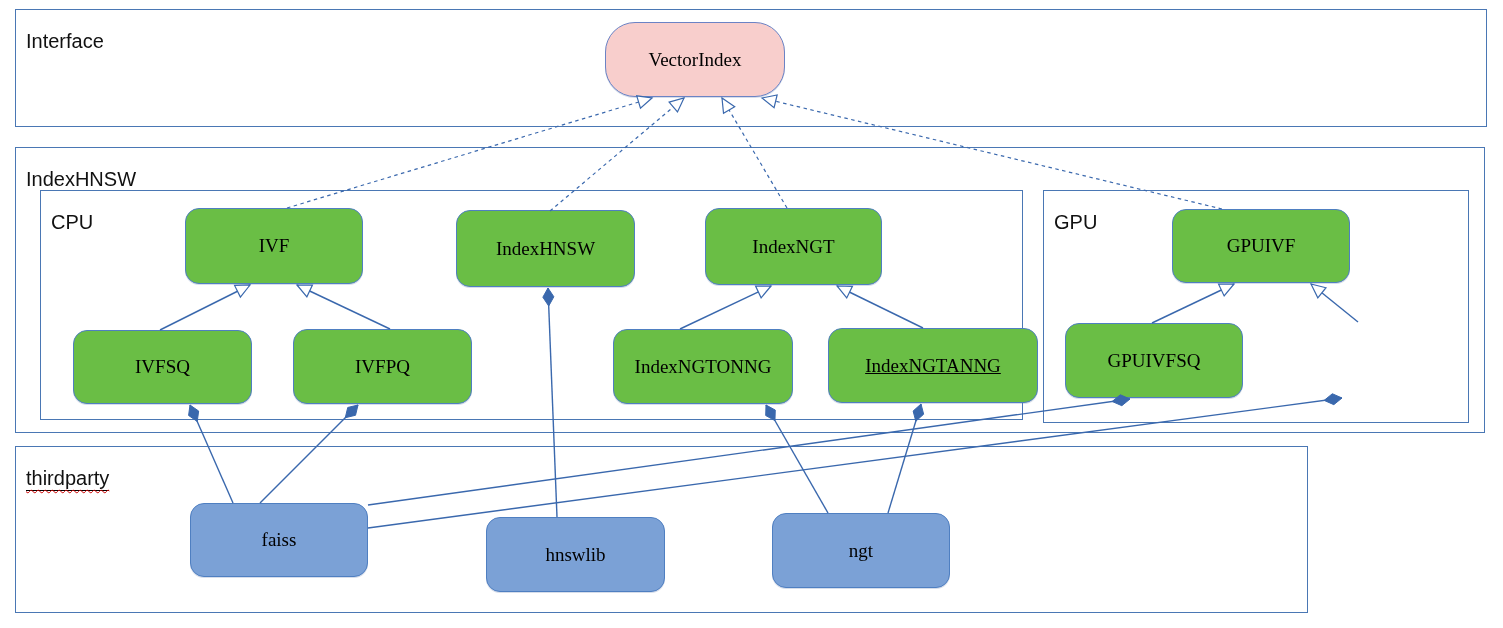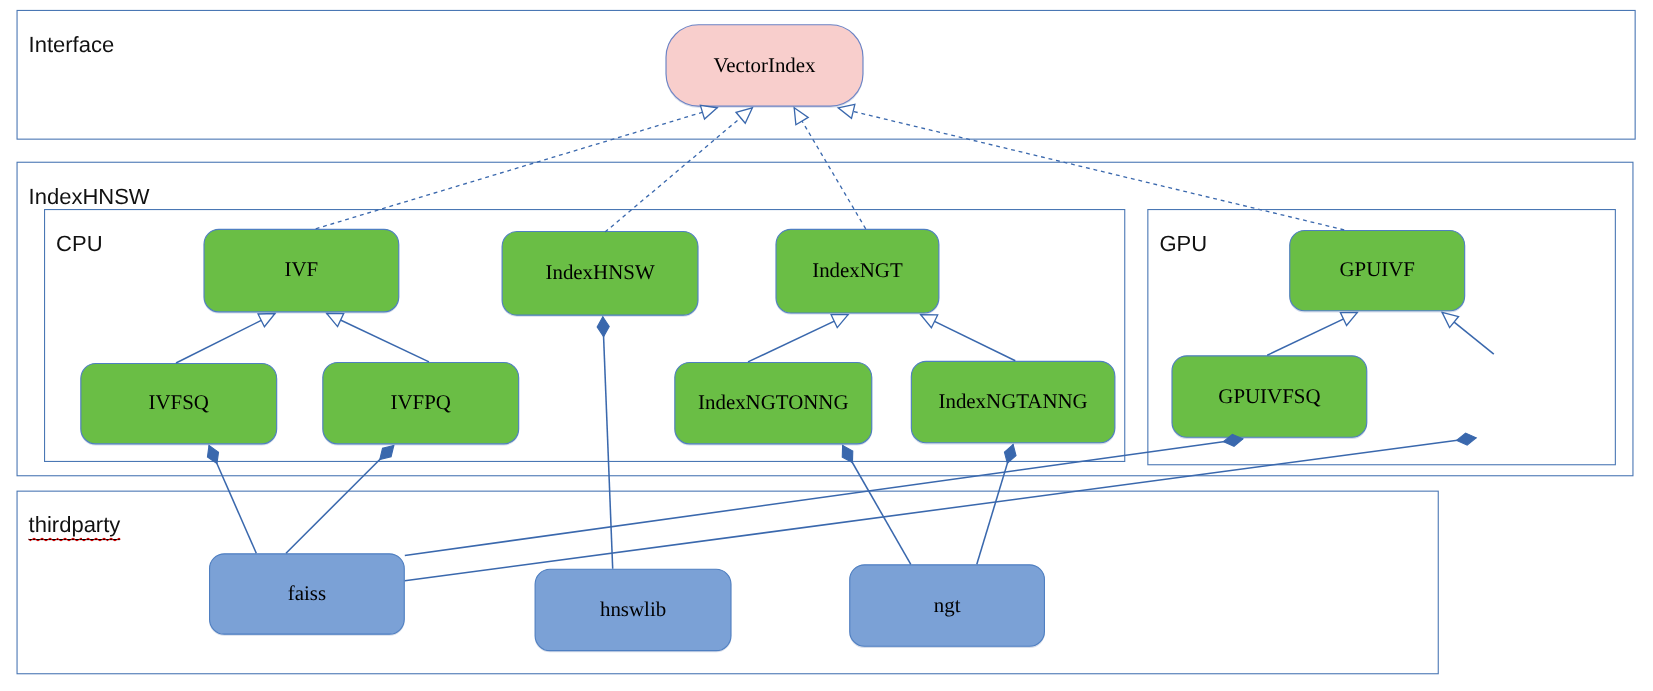--- a/index.html
+++ b/index.html
@@ -54,26 +54,26 @@
     </div>
     <div class="section" style="left: 1043px; top: 190px; width: 426px; height: 233px; text-align: right;">
       <span class="section-label">GPU</span>
     </div>
     <div class="section" style="left: 15px; top: 446px; width: 1293px; height: 167px;">
       <span class="section-label misspelled">thirdparty</span>
     </div>
     <div class="node interface" style="left: 605px; top: 22px; width: 180px; height: 75px; border-radius: 30px;">VectorIndex</div>
     <div class="node implement" style="left: 185px; top: 208px; width: 178px; height: 76px;">IVF</div>
     <div class="node implement" style="left: 456px; top: 210px; width: 179px; height: 77px;">IndexHNSW</div>
-    <div class="node implement" style="left: 705px; top: 208px; width: 149px; height: 77px;">IndexNGT</div>
+    <div class="node implement" style="left: 705px; top: 208px; width: 177px; height: 77px;">IndexNGT</div>
     <div class="node implement" style="left: 293px; top: 329px; width: 179px; height: 75px;">IVFPQ</div>
     <div class="node implement" style="left: 73px; top: 330px; width: 179px; height: 74px;">IVFSQ</div>
     <div class="node implement" style="left: 613px; top: 329px; width: 180px; height: 75px;">IndexNGTONNG</div>
-    <div class="node implement" style="left: 828px; top: 328px; width: 186px; height: 75px;">IndexNGTANNG</div>
-    <div class="node implement" style="left: 1172px; top: 209px; width: 160px; height: 74px;">GPUIVF</div>
+    <div class="node implement" style="left: 828px; top: 328px; width: 210px; height: 75px; text-decoration: underline;">IndexNGTANNG</div>
+    <div class="node implement" style="left: 1172px; top: 209px; width: 178px; height: 74px;">GPUIVF</div>
     <div class="node implement" style="left: 1065px; top: 323px; width: 178px; height: 75px; text-align: center;">GPUIVFSQ</div>
     <div class="node thirdparty" style="left: 190px; top: 503px; width: 178px; height: 74px;">faiss</div>
     <div class="node thirdparty" style="left: 486px; top: 517px; width: 179px; height: 75px;">hnswlib</div>
     <div class="node thirdparty" style="left: 772px; top: 513px; width: 178px; height: 75px;">ngt</div>
     <svg class="wires" width="1503" height="628">
       <g>
         <line x1="287" y1="208" x2="652" y2="98" stroke="#3a68ad" stroke-width="1.2" stroke-dasharray="3.5 3.5"></line>
         <polygon points="652,98 640.4710776638822,108.26323291013908 636.7199152200485,95.816193891964" fill="#ffffff" stroke="#3a68ad" stroke-width="1.2"></polygon>
       </g>
       <g>

